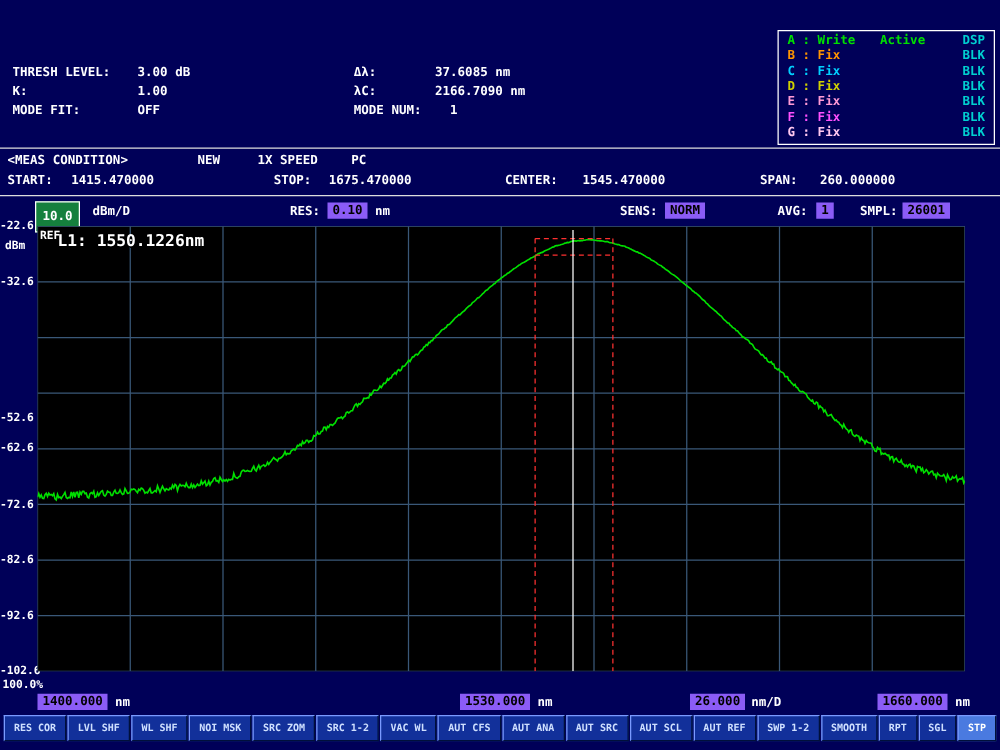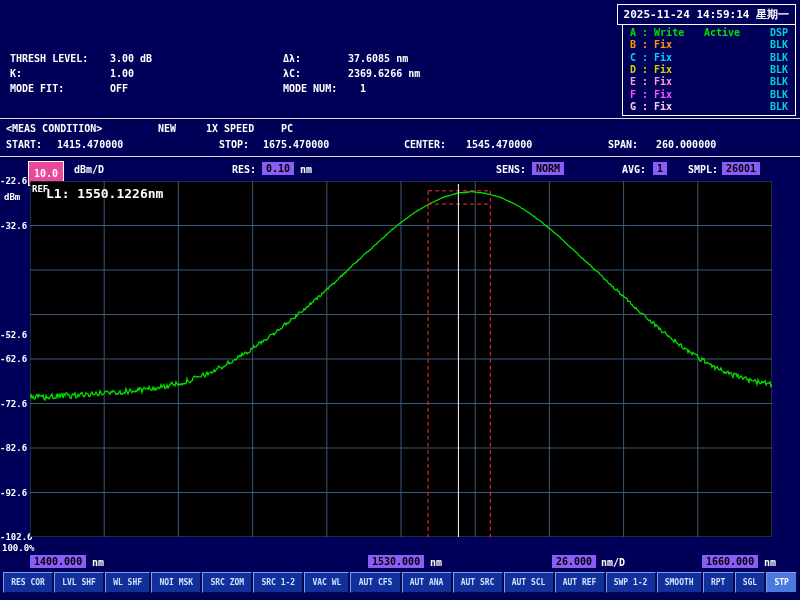--- a/index.html
+++ b/index.html
@@ -9,54 +9,53 @@
   .lbl{position:absolute;white-space:nowrap}
   .ts-box{position:absolute;top:4px;right:4px;border:1px solid #fff;padding:2px 6px;font-size:11px;white-space:nowrap}
   .title-box{position:absolute;top:24px;left:4px;border:1px solid #fff;padding:2px 5px;font-size:11px;white-space:nowrap}
   .trace-box{position:absolute;top:24px;left:622px;width:174px;height:92px;border:1px solid #fff;
     padding:2px 7px;display:flex;flex-direction:column;justify-content:space-between}
   .trace-row{display:flex;font-size:10px;line-height:12px}
   .t-name{width:74px}
   .t-extra{width:52px}
   .t-status{margin-left:auto}
   .hline{position:absolute;left:0;width:800px;height:1px;background:#ddd}
-  .dbox{position:absolute;border:1px solid #fff;background:#ec4899;color:#fff;padding:6px 5px;font-size:10px;white-space:nowrap}
+  .dbox{position:absolute;border:1px solid #fff;background:#15803d;color:#fff;padding:6px 5px;font-size:10px;white-space:nowrap}
   .wbox{position:absolute;background:#8b5cf6;color:#000;padding:1px 4px;font-size:10px;white-space:nowrap}
   .graph{position:absolute;left:30px;top:181px;width:742px;height:356px;background:#000}
   .graph svg{position:absolute;left:0;top:0;width:742px;height:356px}
   .grid{stroke:#3a5878;stroke-width:1}
   .trace{fill:none;stroke-width:1.3}
   .redline{stroke:#ff3030;stroke-width:1;stroke-dasharray:4 3}
   .wline{stroke:#fff;stroke-width:1}
   .ytick{position:absolute;width:27px;text-align:right;font-size:9px;white-space:nowrap}
   .l1-label{position:absolute;left:46px;top:186px;font-size:13px;white-space:nowrap;text-shadow:1px 1px 0 #000}
   .small{font-size:9px}
   .softkeys{position:absolute;left:0;top:569px;width:800px;height:26px;display:flex;gap:1px;padding:0 3px;align-items:center}
   .softkey{flex:1 1 auto;height:21px;background:#12309a;border:1px solid;border-color:#7a9aff #00103a #00103a #7a9aff;
     color:#cfe0ff;font-family:inherit;font-weight:bold;font-size:8px;white-space:nowrap;padding:0 1px;cursor:pointer;overflow:hidden}
   .softkey.hl{background:#4a7ae0;color:#fff}
 </style>
 </head>
 <body>
 
 <div class="screen">
 
-  <div class="ts-box">2025-11-24 14:59:14 星期一</div>
 
   <span class="lbl" style="left:10px;top:53px">THRESH LEVEL:</span>
   <span class="lbl" style="left:110px;top:53px">3.00 dB</span>
   <span class="lbl" style="left:10px;top:68px">K:</span>
   <span class="lbl" style="left:110px;top:68px">1.00</span>
   <span class="lbl" style="left:10px;top:83px">MODE FIT:</span>
   <span class="lbl" style="left:110px;top:83px">OFF</span>
 
   <span class="lbl" style="left:283px;top:53px">Δλ:</span>
   <span class="lbl" style="left:348px;top:53px">37.6085 nm</span>
   <span class="lbl" style="left:283px;top:68px">λC:</span>
-  <span class="lbl" style="left:348px;top:68px">2369.6266 nm</span>
+  <span class="lbl" style="left:348px;top:68px">2166.7090 nm</span>
   <span class="lbl" style="left:283px;top:83px">MODE NUM:</span>
   <span class="lbl" style="left:360px;top:83px">1</span>
 
   <div class="trace-box">
       <div class="trace-row">
         <span class="t-name" style="color: rgb(0, 224, 0);">A : Write</span>
         <span class="t-extra" style="color: rgb(0, 224, 0);">Active</span>
         <span class="t-status" style="color: rgb(0, 208, 208);">DSP</span>
       </div>
       <div class="trace-row">

